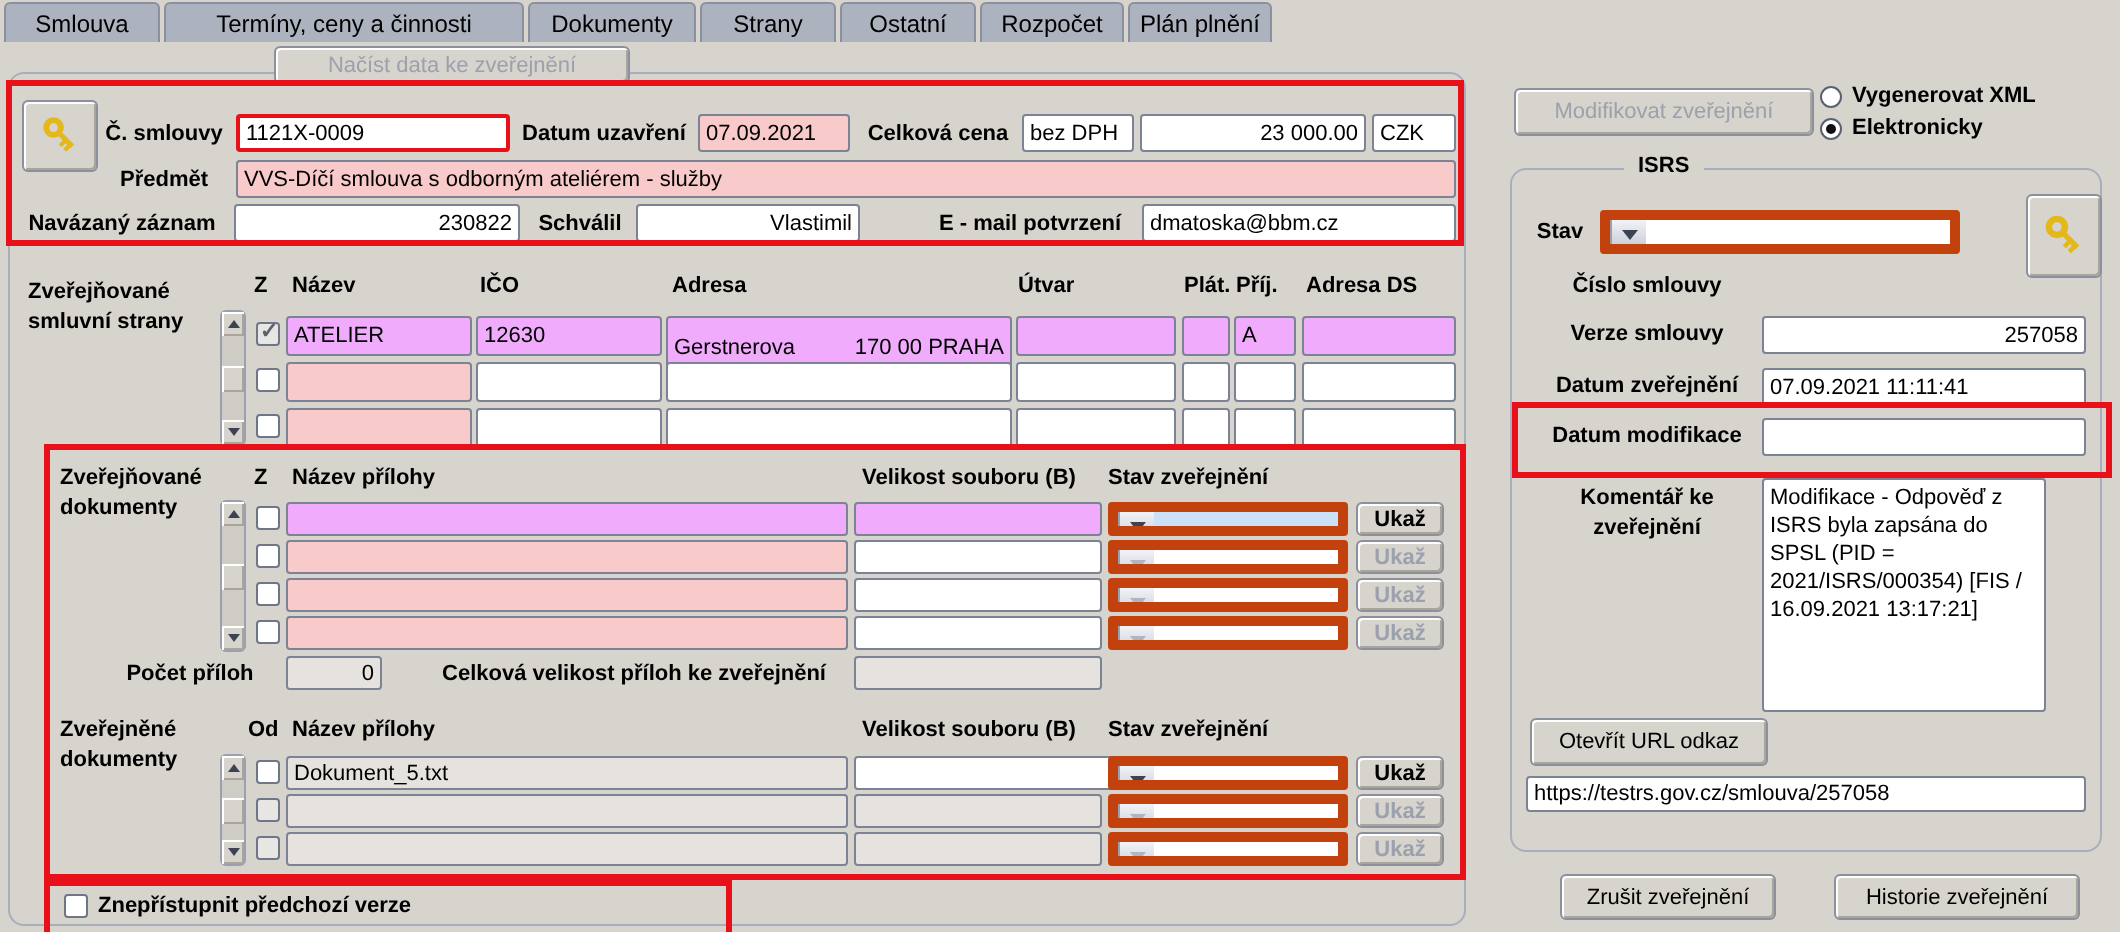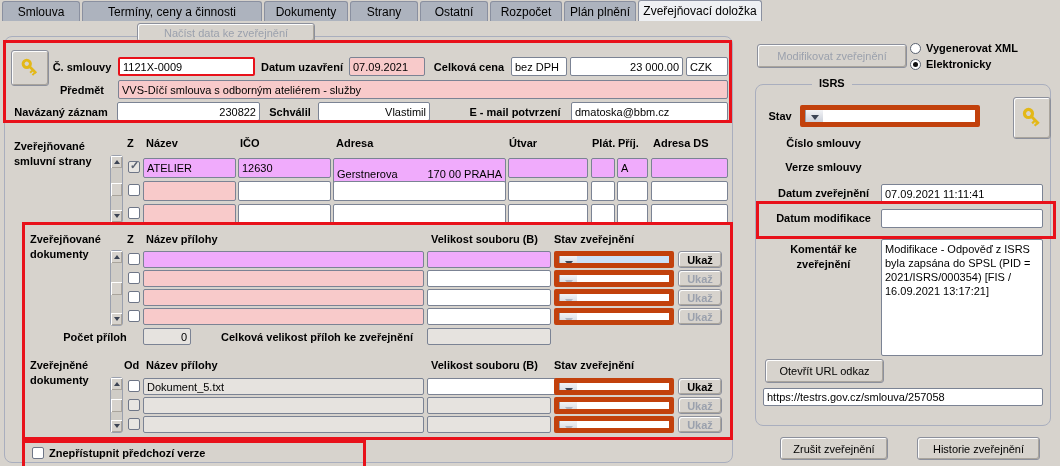--- a/index.html
+++ b/index.html
@@ -69,21 +69,20 @@
 <div class="screen">
 
   <div class="tabbar">
     <div class="tab" style="width:76px">Smlouva</div>
     <div class="tab" style="width:178px">Termíny, ceny a činnosti</div>
     <div class="tab" style="width:82px">Dokumenty</div>
     <div class="tab" style="width:66px">Strany</div>
     <div class="tab" style="width:66px">Ostatní</div>
     <div class="tab" style="width:70px">Rozpočet</div>
     <div class="tab" style="width:70px">Plán plnění</div>
-    <div class="tab active" style="width:122px">Zveřejňovací doložka</div>
   </div>
 
   <div class="btn disabled" style="left:137px;top:23px;width:178px;height:19px;z-index:2">Načíst data ke zveřejnění</div>
 
   <div class="groupbox" style="left:4px;top:36px;width:727px;height:425px"></div>
 
   <div class="keybtn" style="left:11px;top:50px;width:36px;height:34px">
     <span>
       <svg width="22" height="22" viewBox="0 0 24 24">
           <g transform="rotate(45 12 12)">
@@ -293,31 +292,32 @@
         <rect x="15.5" y="13" width="2.2" height="3.4" fill="#e3b818"></rect>
         <rect x="19" y="13" width="2.2" height="3.4" fill="#e3b818"></rect>
       </g>
         </svg>
     </span>
   </div>
 
   <div class="lbl r" style="left:770px;top:137px;width:107px">Číslo smlouvy</div>
 
   <div class="lbl r" style="left:770px;top:161px;width:107px">Verze smlouvy</div>
+  <div class="fld right" style="left:881px;top:158px;width:162px;height:19px">257058</div>
 
   <div class="lbl r" style="left:770px;top:187px;width:107px">Datum zveřejnění</div>
   <div class="fld" style="left:881px;top:184px;width:162px;height:19px">07.09.2021 11:11:41</div>
 
   <div class="lbl r" style="left:770px;top:212px;width:107px">Datum modifikace</div>
   <div class="fld" style="left:881px;top:209px;width:162px;height:19px"></div>
   <div class="redbox" style="left:756px;top:201px;width:294px;height:32px"></div>
 
   <div class="lbl r" style="left:770px;top:243px;width:107px">Komentář ke</div>
   <div class="lbl r" style="left:770px;top:258px;width:107px">zveřejnění</div>
-  <div class="memo" style="left:881px;top:239px;width:162px;height:117px">Modifikace - Odpověď z ISRS byla zapsána do SPSL (PID = 2021/ISRS/000354) [FIS / 16.09.2021 13:17:21]</div>
+  <div class="memo" style="left:881px;top:239px;width:142px;height:117px">Modifikace - Odpověď z ISRS byla zapsána do SPSL (PID = 2021/ISRS/000354) [FIS / 16.09.2021 13:17:21]</div>
 
   <div class="btn" style="left:765px;top:359px;width:119px;height:24px">Otevřít URL odkaz</div>
   <div class="fld" style="left:763px;top:388px;width:280px;height:18px">https://testrs.gov.cz/smlouva/257058</div>
 
   <div class="btn" style="left:780px;top:437px;width:108px;height:23px">Zrušit zveřejnění</div>
   <div class="btn" style="left:917px;top:437px;width:123px;height:23px">Historie zveřejnění</div>
 
 </div>
 
 </body></html>

